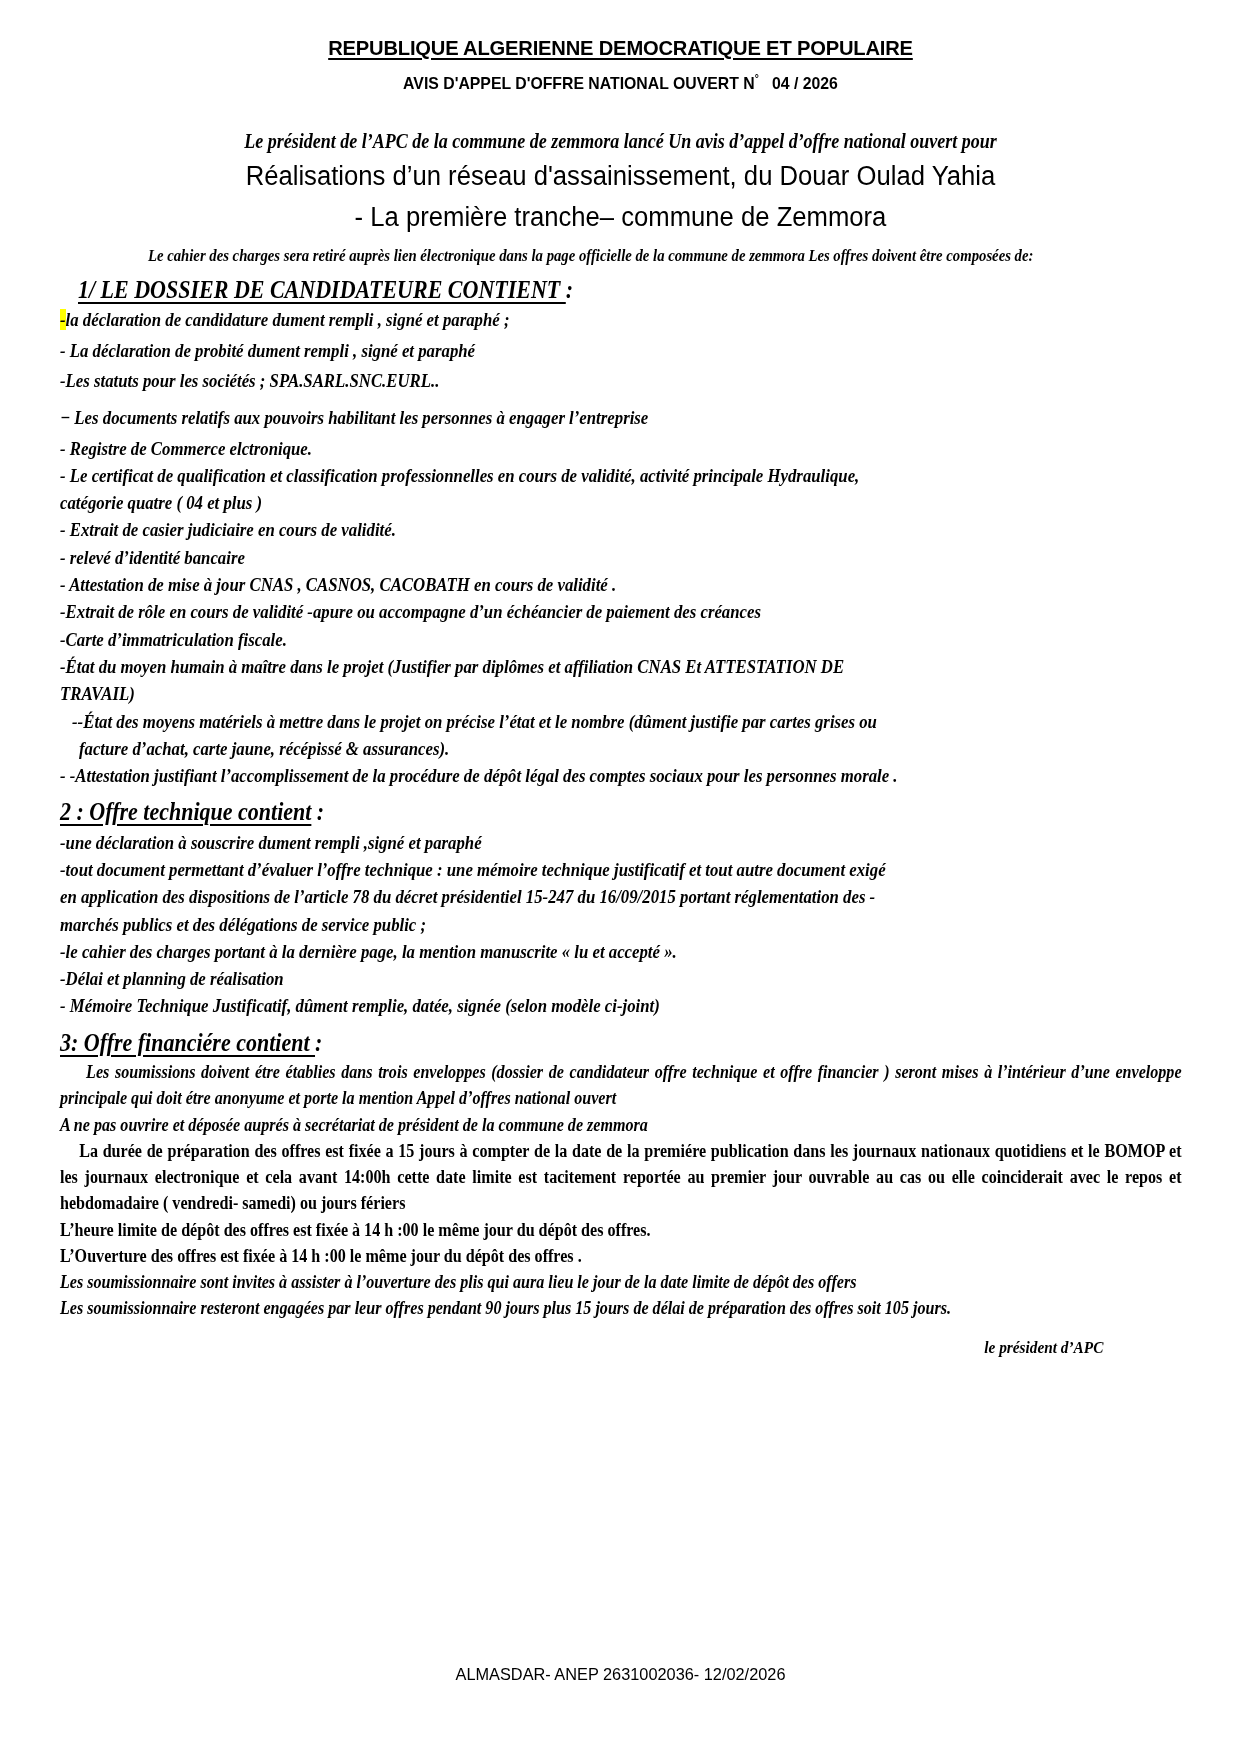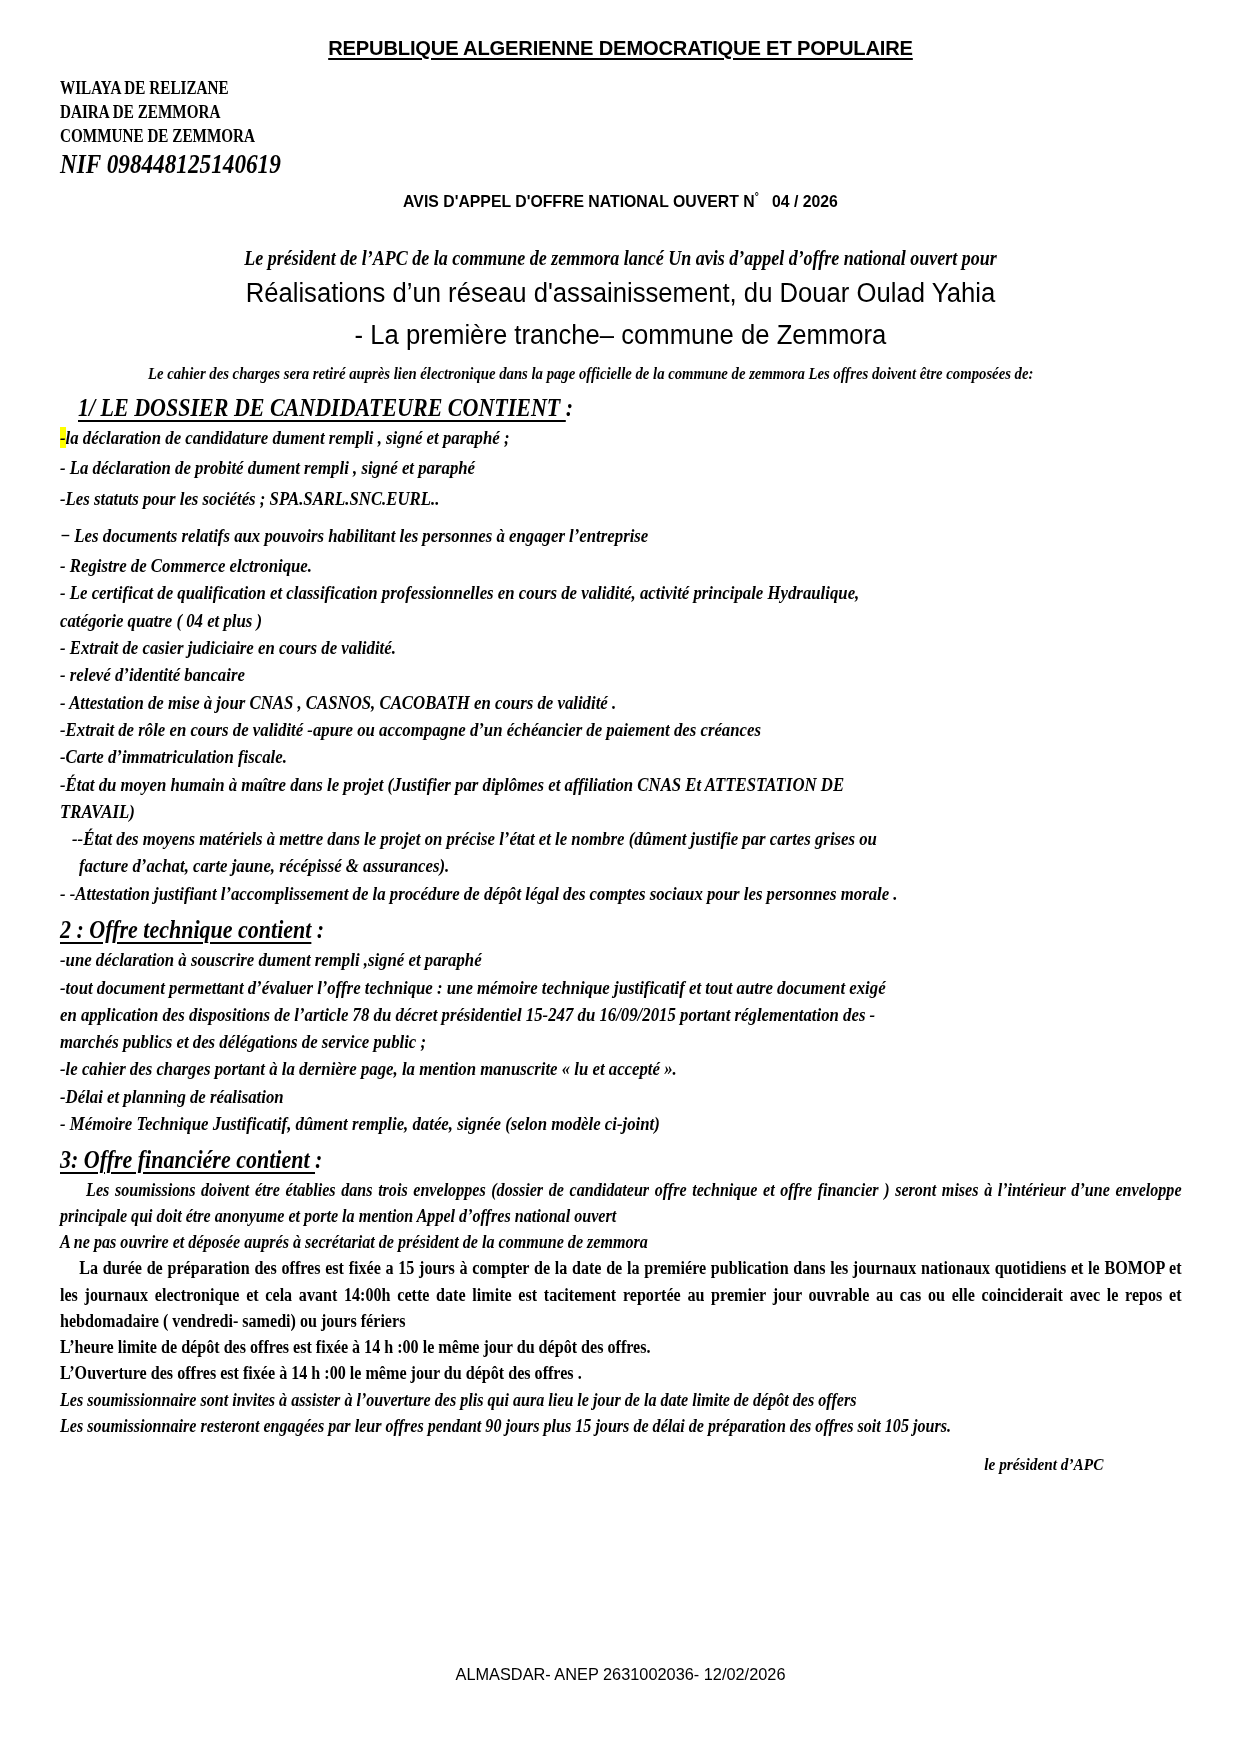--- a/index.html
+++ b/index.html
@@ -199,26 +199,20 @@
     transform: scaleX(0.96);
   }
 </style>
 </head>
 <body>
 
 <div class="page">
 
   <div class="doc-title">REPUBLIQUE ALGERIENNE DEMOCRATIQUE ET POPULAIRE</div>
 
-  <div class="admin-block">
-    <div class="admin-line">WILAYA DE RELIZANE</div>
-    <div class="admin-line">DAIRA DE ZEMMORA</div>
-    <div class="admin-line">COMMUNE DE ZEMMORA</div>
-    <div class="nif-line">NIF 098448125140619</div>
-  </div>
 
   <div class="avis-line">
     <span>AVIS D'APPEL D'OFFRE NATIONAL OUVERT  N</span><span class="num-sup">°</span>&nbsp;&nbsp;&nbsp;<span>04  / 2026</span>
   </div>
 
   <div class="intro-line">Le président de l’APC  de la commune de zemmora lancé  Un  avis d’appel d’offre national  ouvert pour</div>
   <div class="subject">Réalisations d’un réseau d'assainissement, du Douar Oulad Yahia</div>
   <div class="subject">- La première tranche– commune de Zemmora</div>
 
   <div class="cahier">Le cahier des charges sera retiré auprès lien électronique dans la page officielle de la commune de zemmora   Les offres doivent être composées de:</div>

